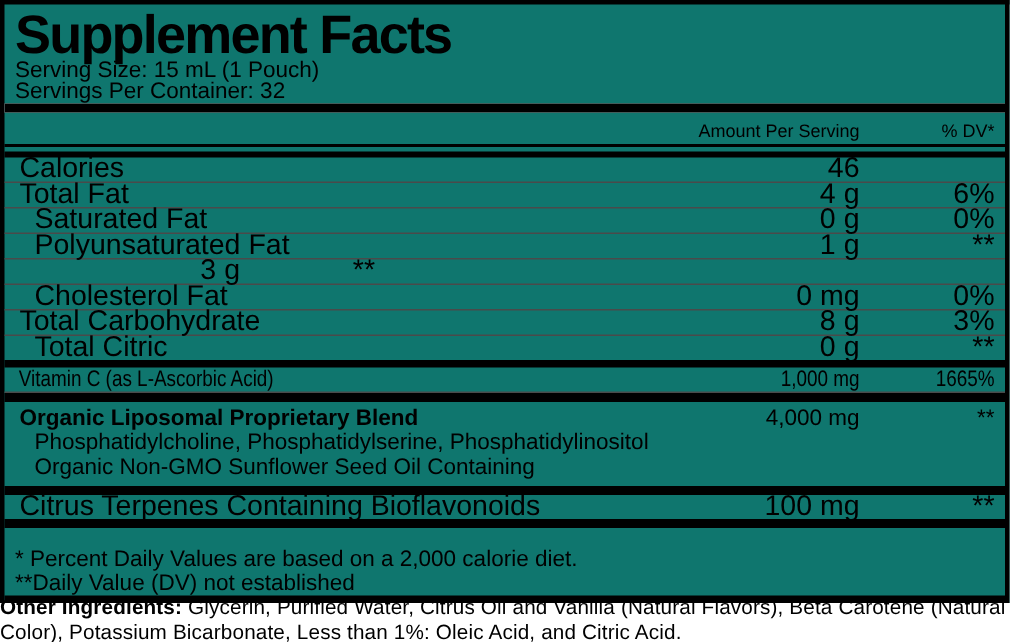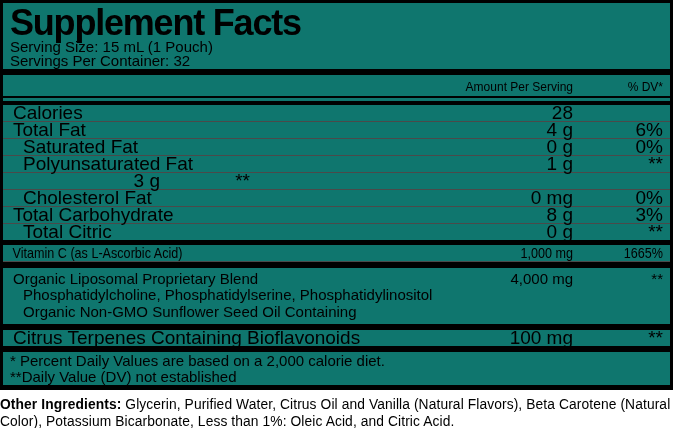--- a/index.html
+++ b/index.html
@@ -43,23 +43,23 @@
   .c-name { flex:1; padding-left:3px; white-space:nowrap; }
   .c-amt  { width:150px; text-align:right; white-space:nowrap; }
   .c-dv   { width:90px;  text-align:right; white-space:nowrap; }
   .indent .c-name { padding-left:13px; }
   .vit { font-size:15px; }
   .vit .c-name { transform:scaleX(0.84); transform-origin:left center; }
   .vit .c-amt  { transform:scaleX(0.84); transform-origin:right center; }
   .vit .c-dv   { transform:scaleX(0.84); transform-origin:right center; }
   .blend-section { padding:3px 7px 4px 7px; font-size:15px; }
   .blend-head { display:flex; align-items:baseline; line-height:16px; }
-  .blend-head .c-name { font-weight:normal; }
+  .blend-head .c-name { font-weight:bold; }
   .blend-desc { line-height:16.5px; padding-left:13px; white-space:nowrap; }
-  .footnotes { padding:1px 7px 1px 7px; font-size:15px; line-height:15.5px; }
+  .footnotes { padding:13px 7px 1px 7px; font-size:15px; line-height:15.5px; }
   .other-ingredients {
     position:absolute; left:0; top:397px; width:679px;
     font-size:13.8px; line-height:16.5px; letter-spacing:0.1px;
     padding-right:2px;
   }
   .other-ingredients b { font-weight:bold; }
 </style>
 </head>
 <body>
 
@@ -73,21 +73,21 @@
 
   <div class="header-row">
     <div class="c-name"></div>
     <div class="c-amt">Amount Per Serving</div>
     <div class="c-dv">% DV*</div>
   </div>
   <div class="bar bar-4"></div>
 
   <div class="row">
     <div class="c-name">Calories</div>
-    <div class="c-amt">28</div>
+    <div class="c-amt">46</div>
     <div class="c-dv"></div>
   </div>
   <div class="row">
     <div class="c-name">Total Fat</div>
     <div class="c-amt">4 g</div>
     <div class="c-dv">6%</div>
   </div>
   <div class="row indent">
     <div class="c-name">Saturated Fat</div>
     <div class="c-amt">0 g</div>

